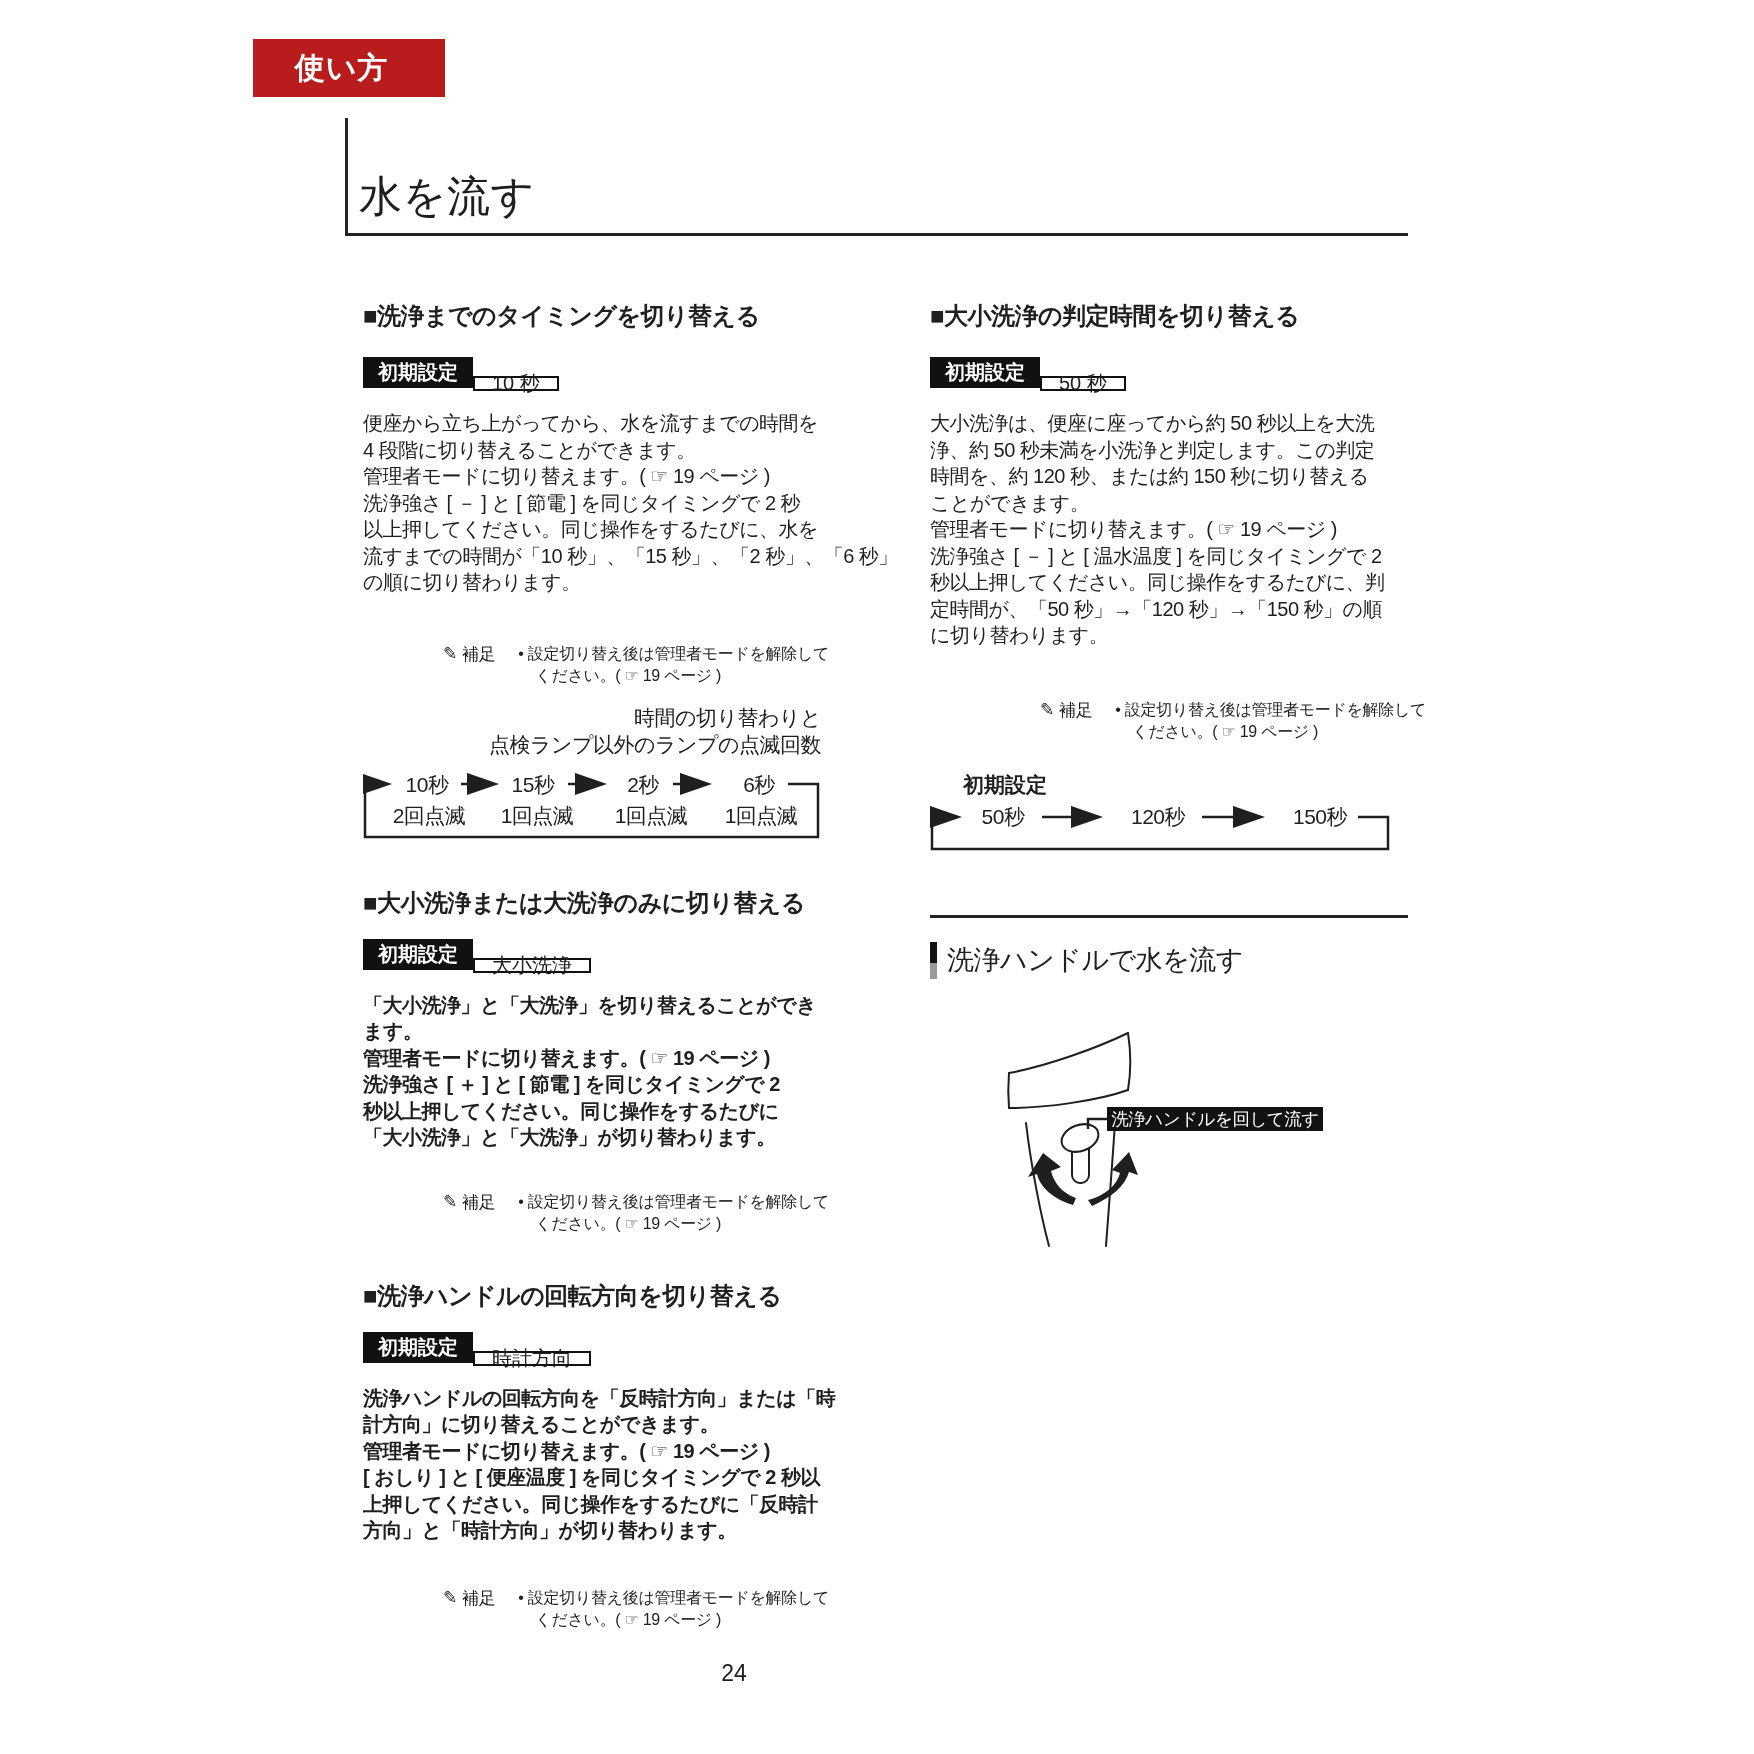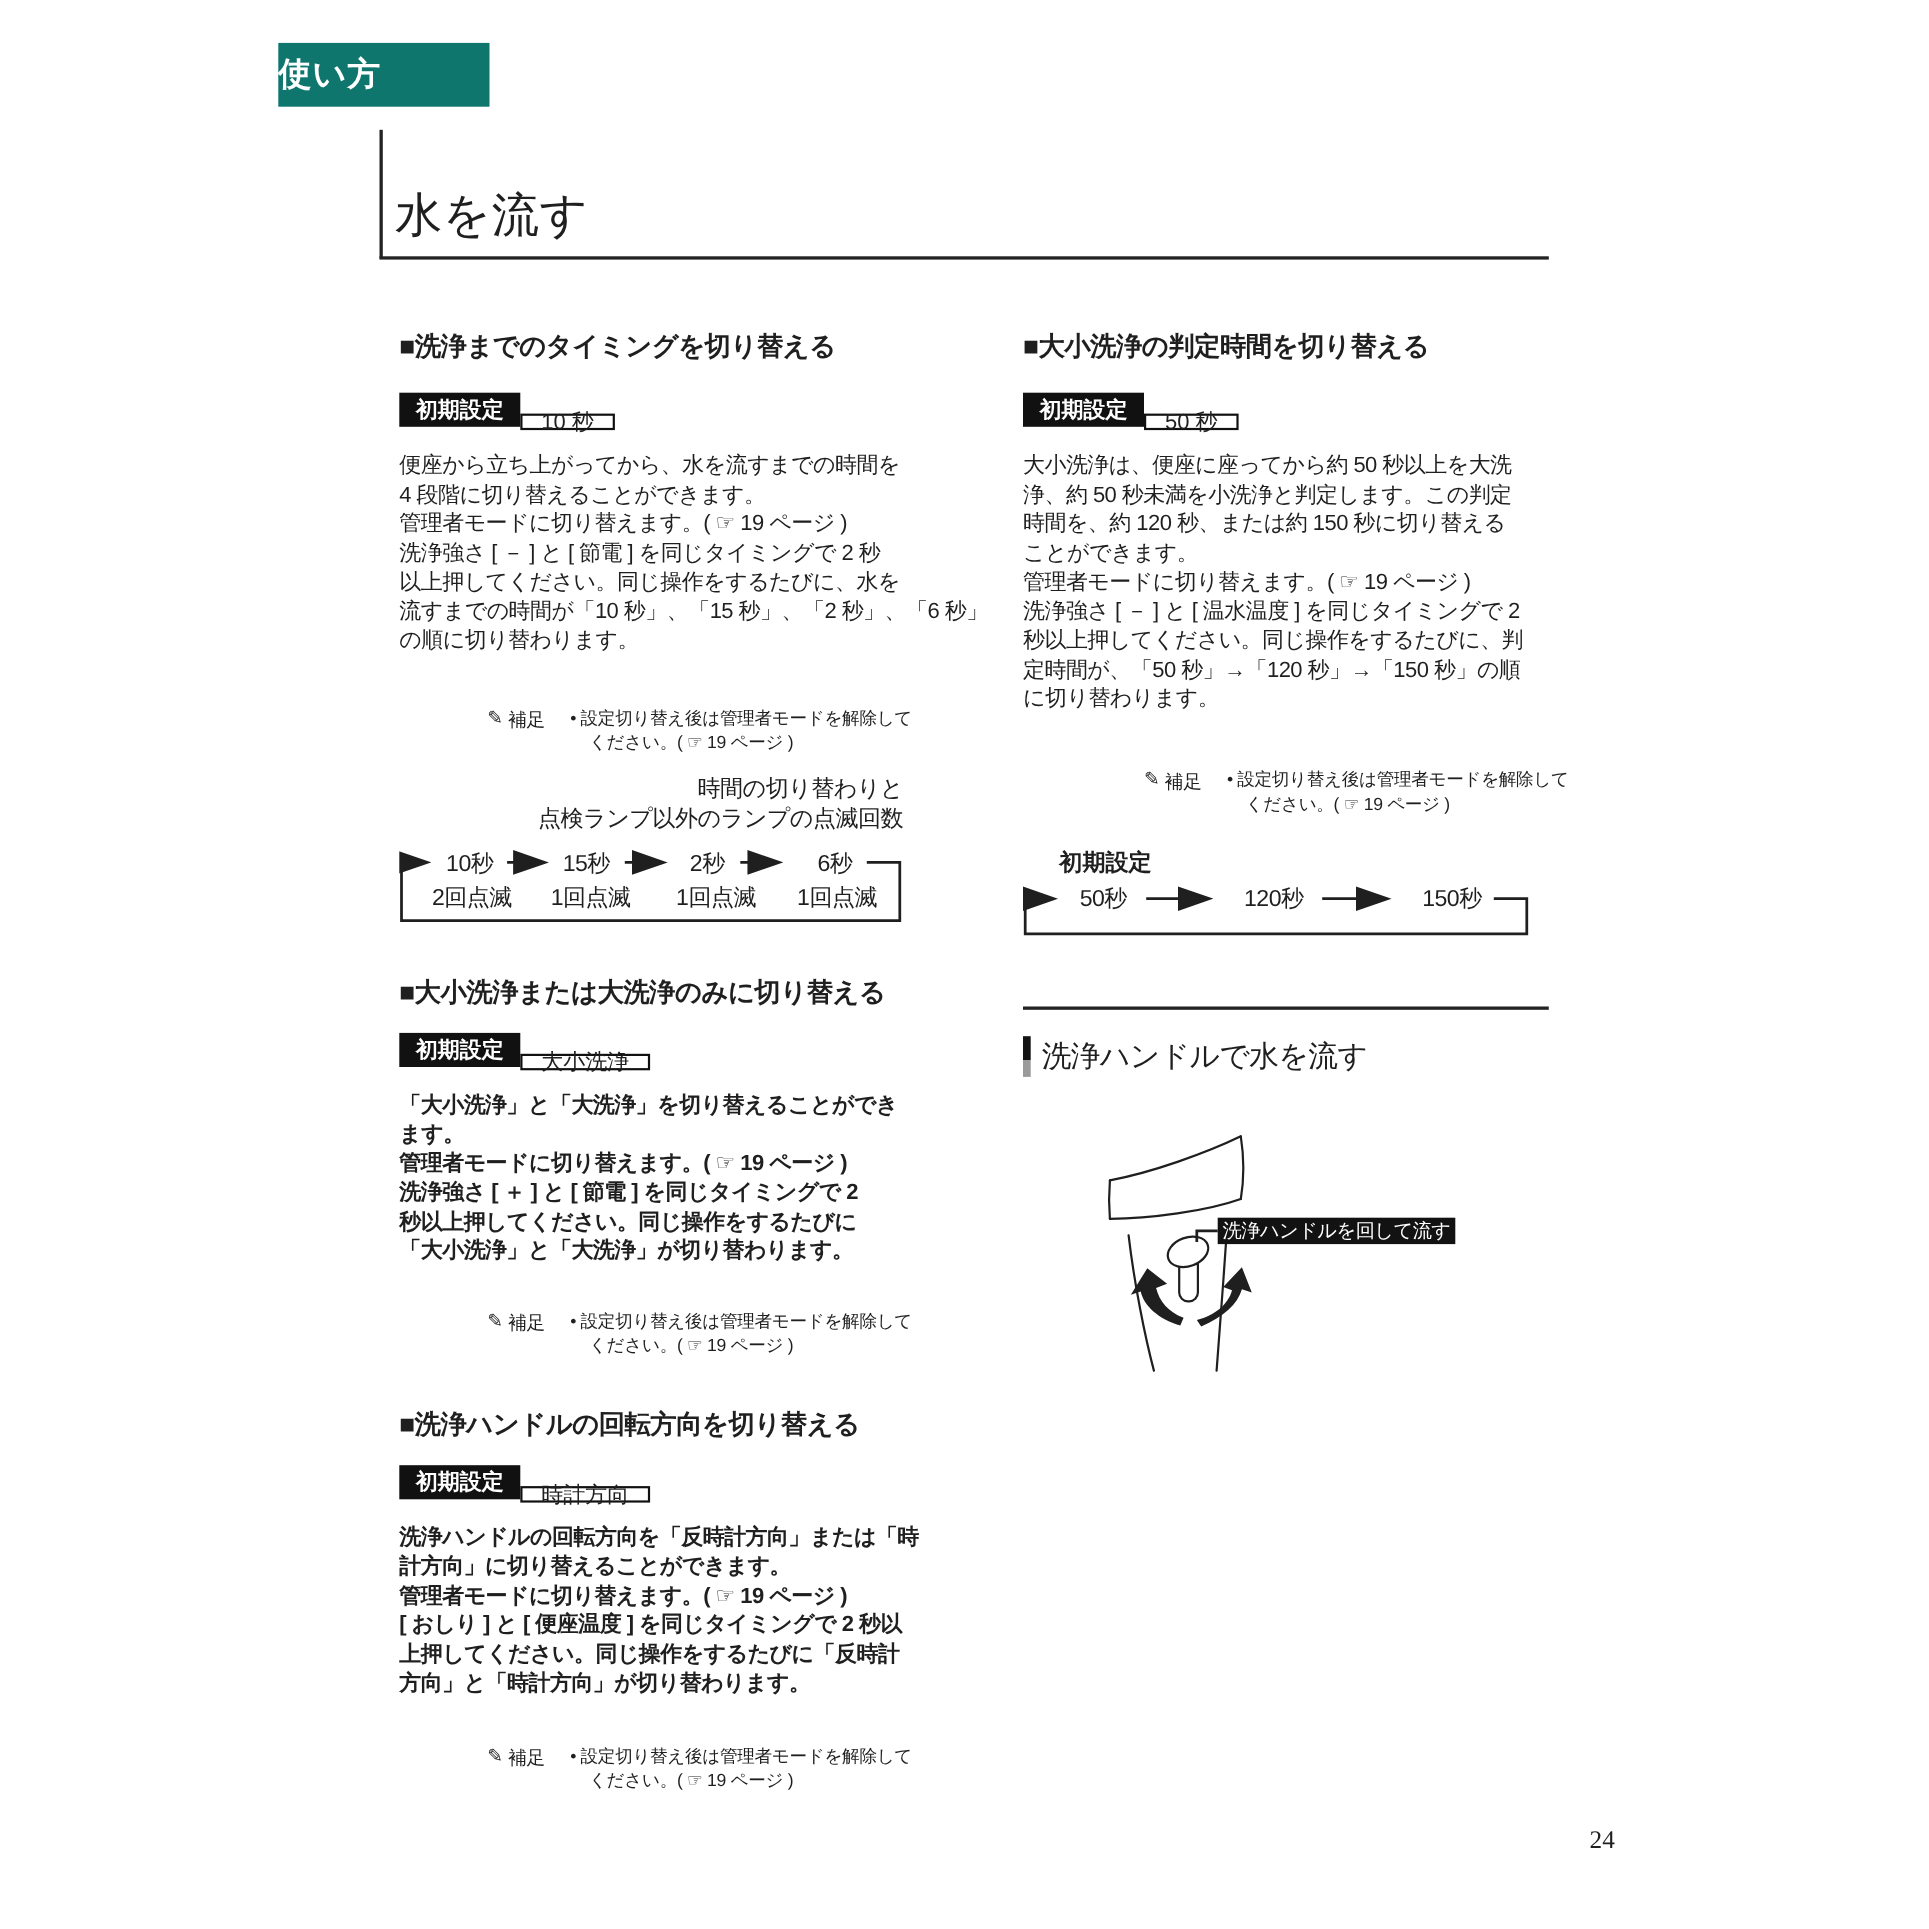--- a/index.html
+++ b/index.html
@@ -4,22 +4,22 @@
 <style>
   html,body{margin:0;padding:0;background:#e8e8e8;}
   .page{
     position:relative;width:1754px;height:1754px;background:#ffffff;
     font-family:"Liberation Sans","DejaVu Sans",sans-serif;color:#1f1f1f;
     overflow:hidden;
   }
   
   .tab{
     position:absolute;left:253px;top:39px;width:192px;height:58px;
-    background:#0f766e;color:#fff;font-size:30px;font-weight:bold;
-    text-align:left;line-height:58px;padding-right:15px;box-sizing:border-box;
+    background:#b91c1c;color:#fff;font-size:30px;font-weight:bold;
+    text-align:center;line-height:58px;padding-right:15px;box-sizing:border-box;
     letter-spacing:1px;
   }
   
   .title-vline{position:absolute;left:345px;top:118px;width:3px;height:117px;background:#232323;}
   .page-title{position:absolute;left:359px;top:172px;font-size:43px;line-height:48px;letter-spacing:0.5px;}
   .title-rule{position:absolute;left:345px;top:233px;width:1063px;height:3px;background:#232323;}
 
   .col{position:absolute;top:300px;}
   .col-left{left:363px;width:458px;}
   .col-right{left:930px;width:478px;}
@@ -47,21 +47,21 @@
   .noteR{margin-top:48px;}
   .rsvg{margin-top:6px;}
   
   .hh{border-top:3px solid #232323;margin-top:59px;padding-top:24px;display:flex;align-items:center;}
   .hh-bar{width:7px;height:37px;background:linear-gradient(#141414 58%,#9a9a9a 58%);margin-right:10px;flex:none;}
   .hh-text{font-size:27px;letter-spacing:-0.5px;line-height:37px;}
   .hh-body{font-size:20px;letter-spacing:-0.5px;margin-top:17px;white-space:pre;}
   .illu{position:absolute;left:985px;top:1028px;}
   .illu .ol{stroke:#1f1f1f;stroke-width:2;fill:none;stroke-linecap:round;}
   .illu .thick{stroke:#1f1f1f;stroke-width:2.5;fill:none;}
-  .page-num{position:absolute;left:0;top:1660px;width:1468px;text-align:right;font-size:23px;font-family:Liberation Serif, serif;}
+  .page-num{position:absolute;left:0;top:1660px;width:1468px;text-align:center;font-size:23px;}
 </style>
 </head>
 <body>
 
 <div class="page">
 
   <div class="tab">使い方</div>
 
   <div class="title-vline"></div>
   <div class="page-title">水を流す</div>

